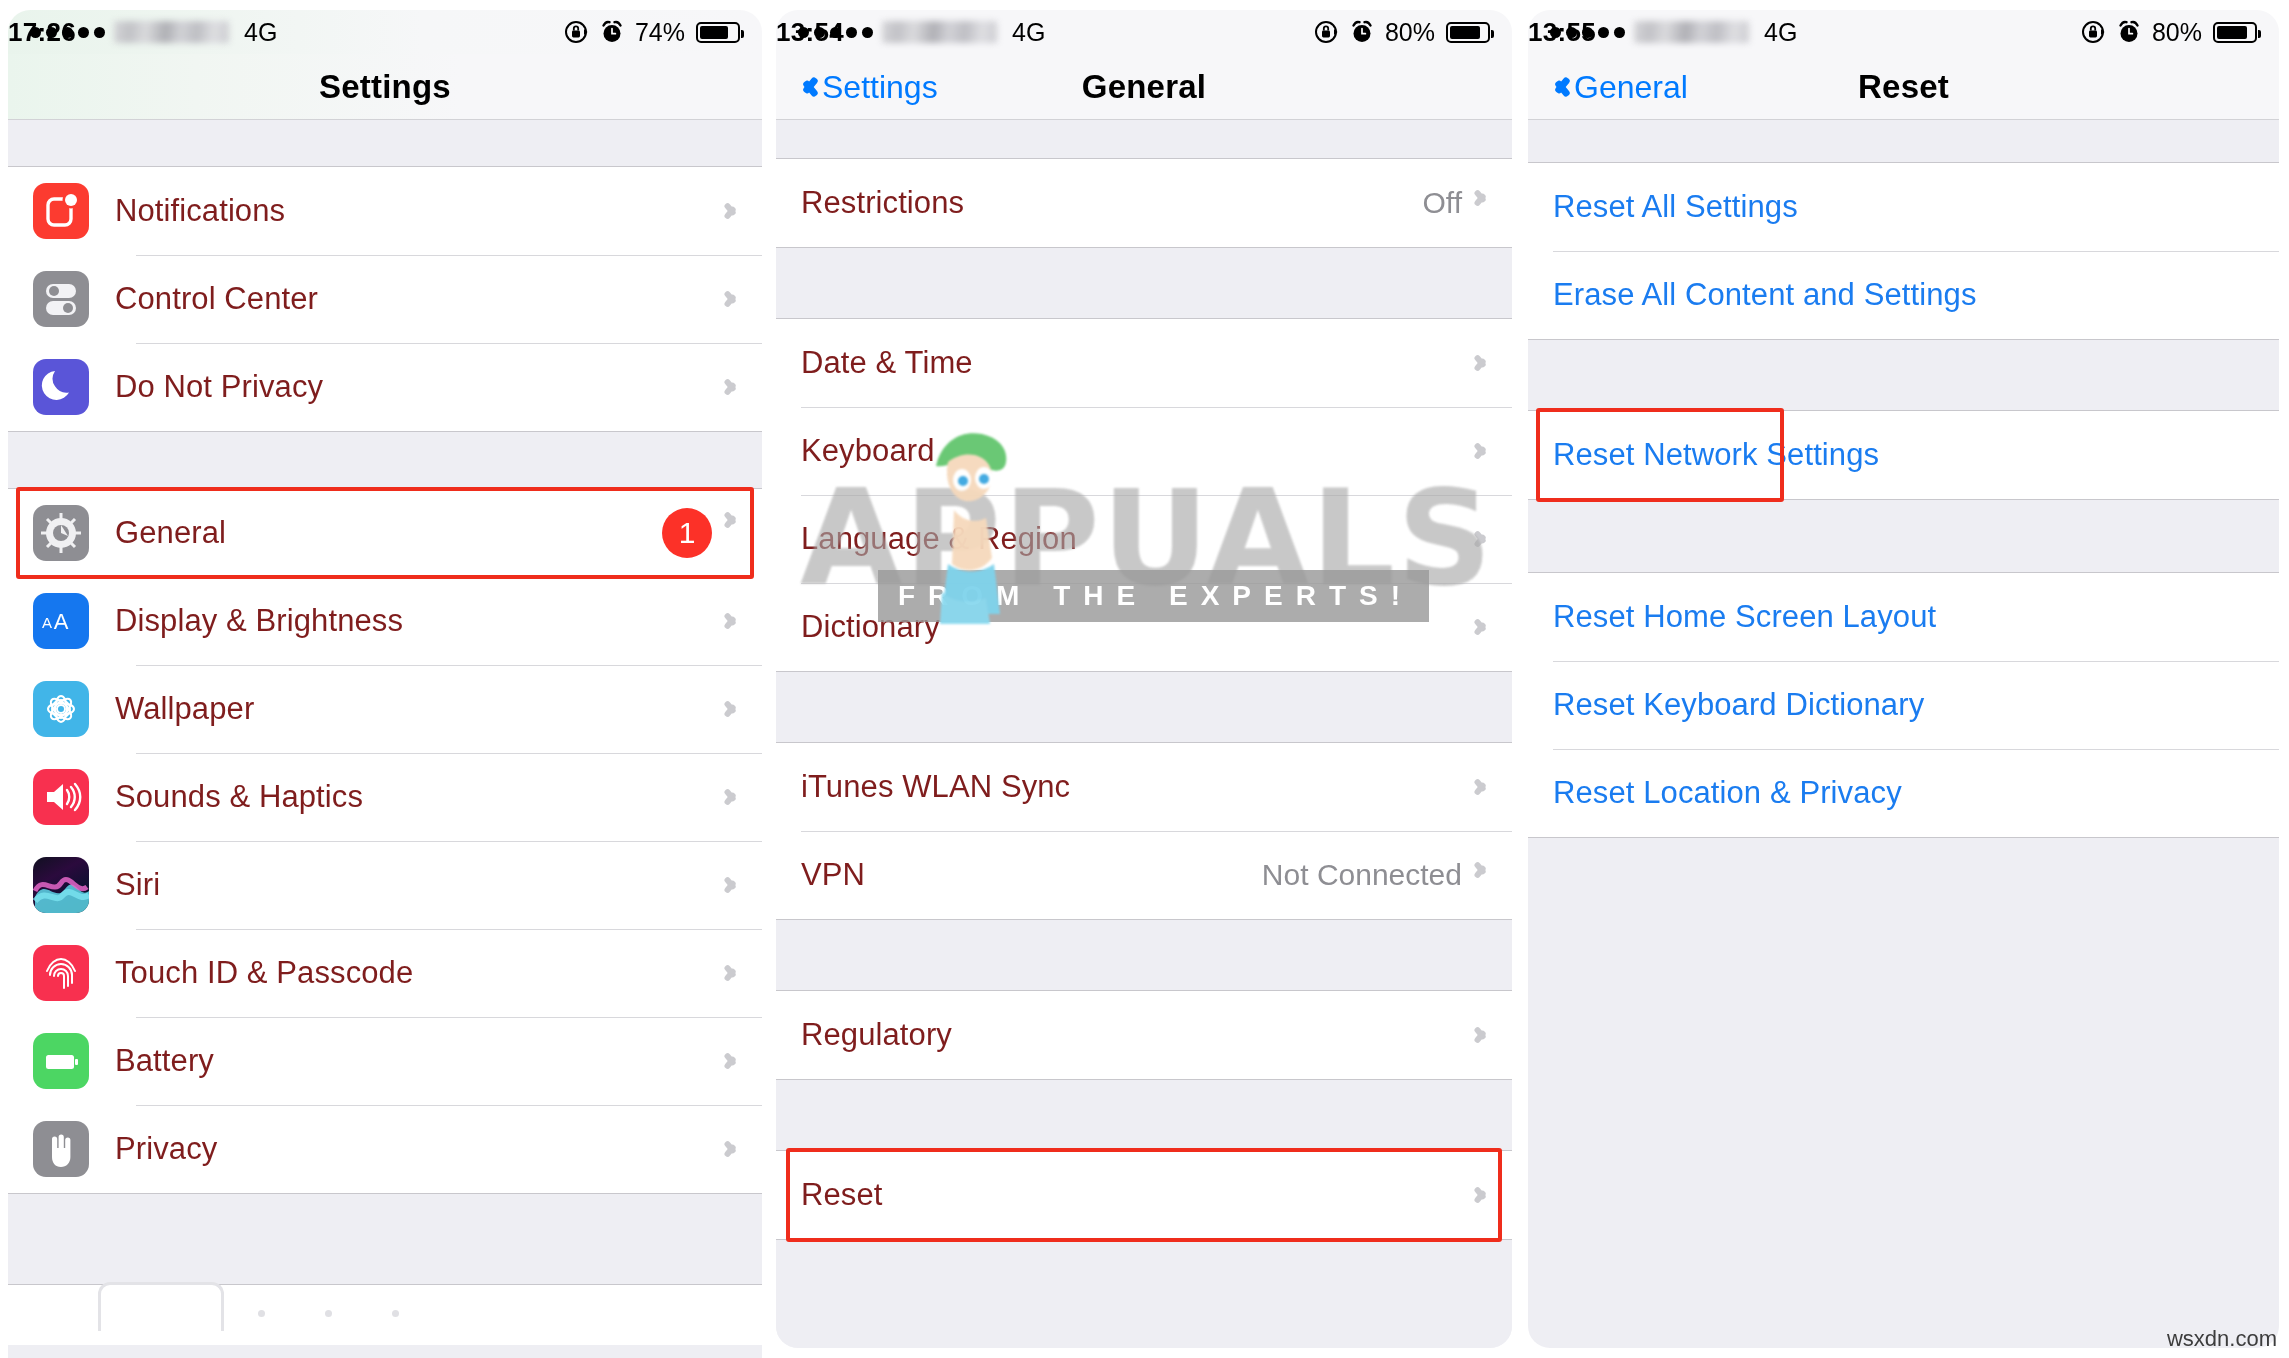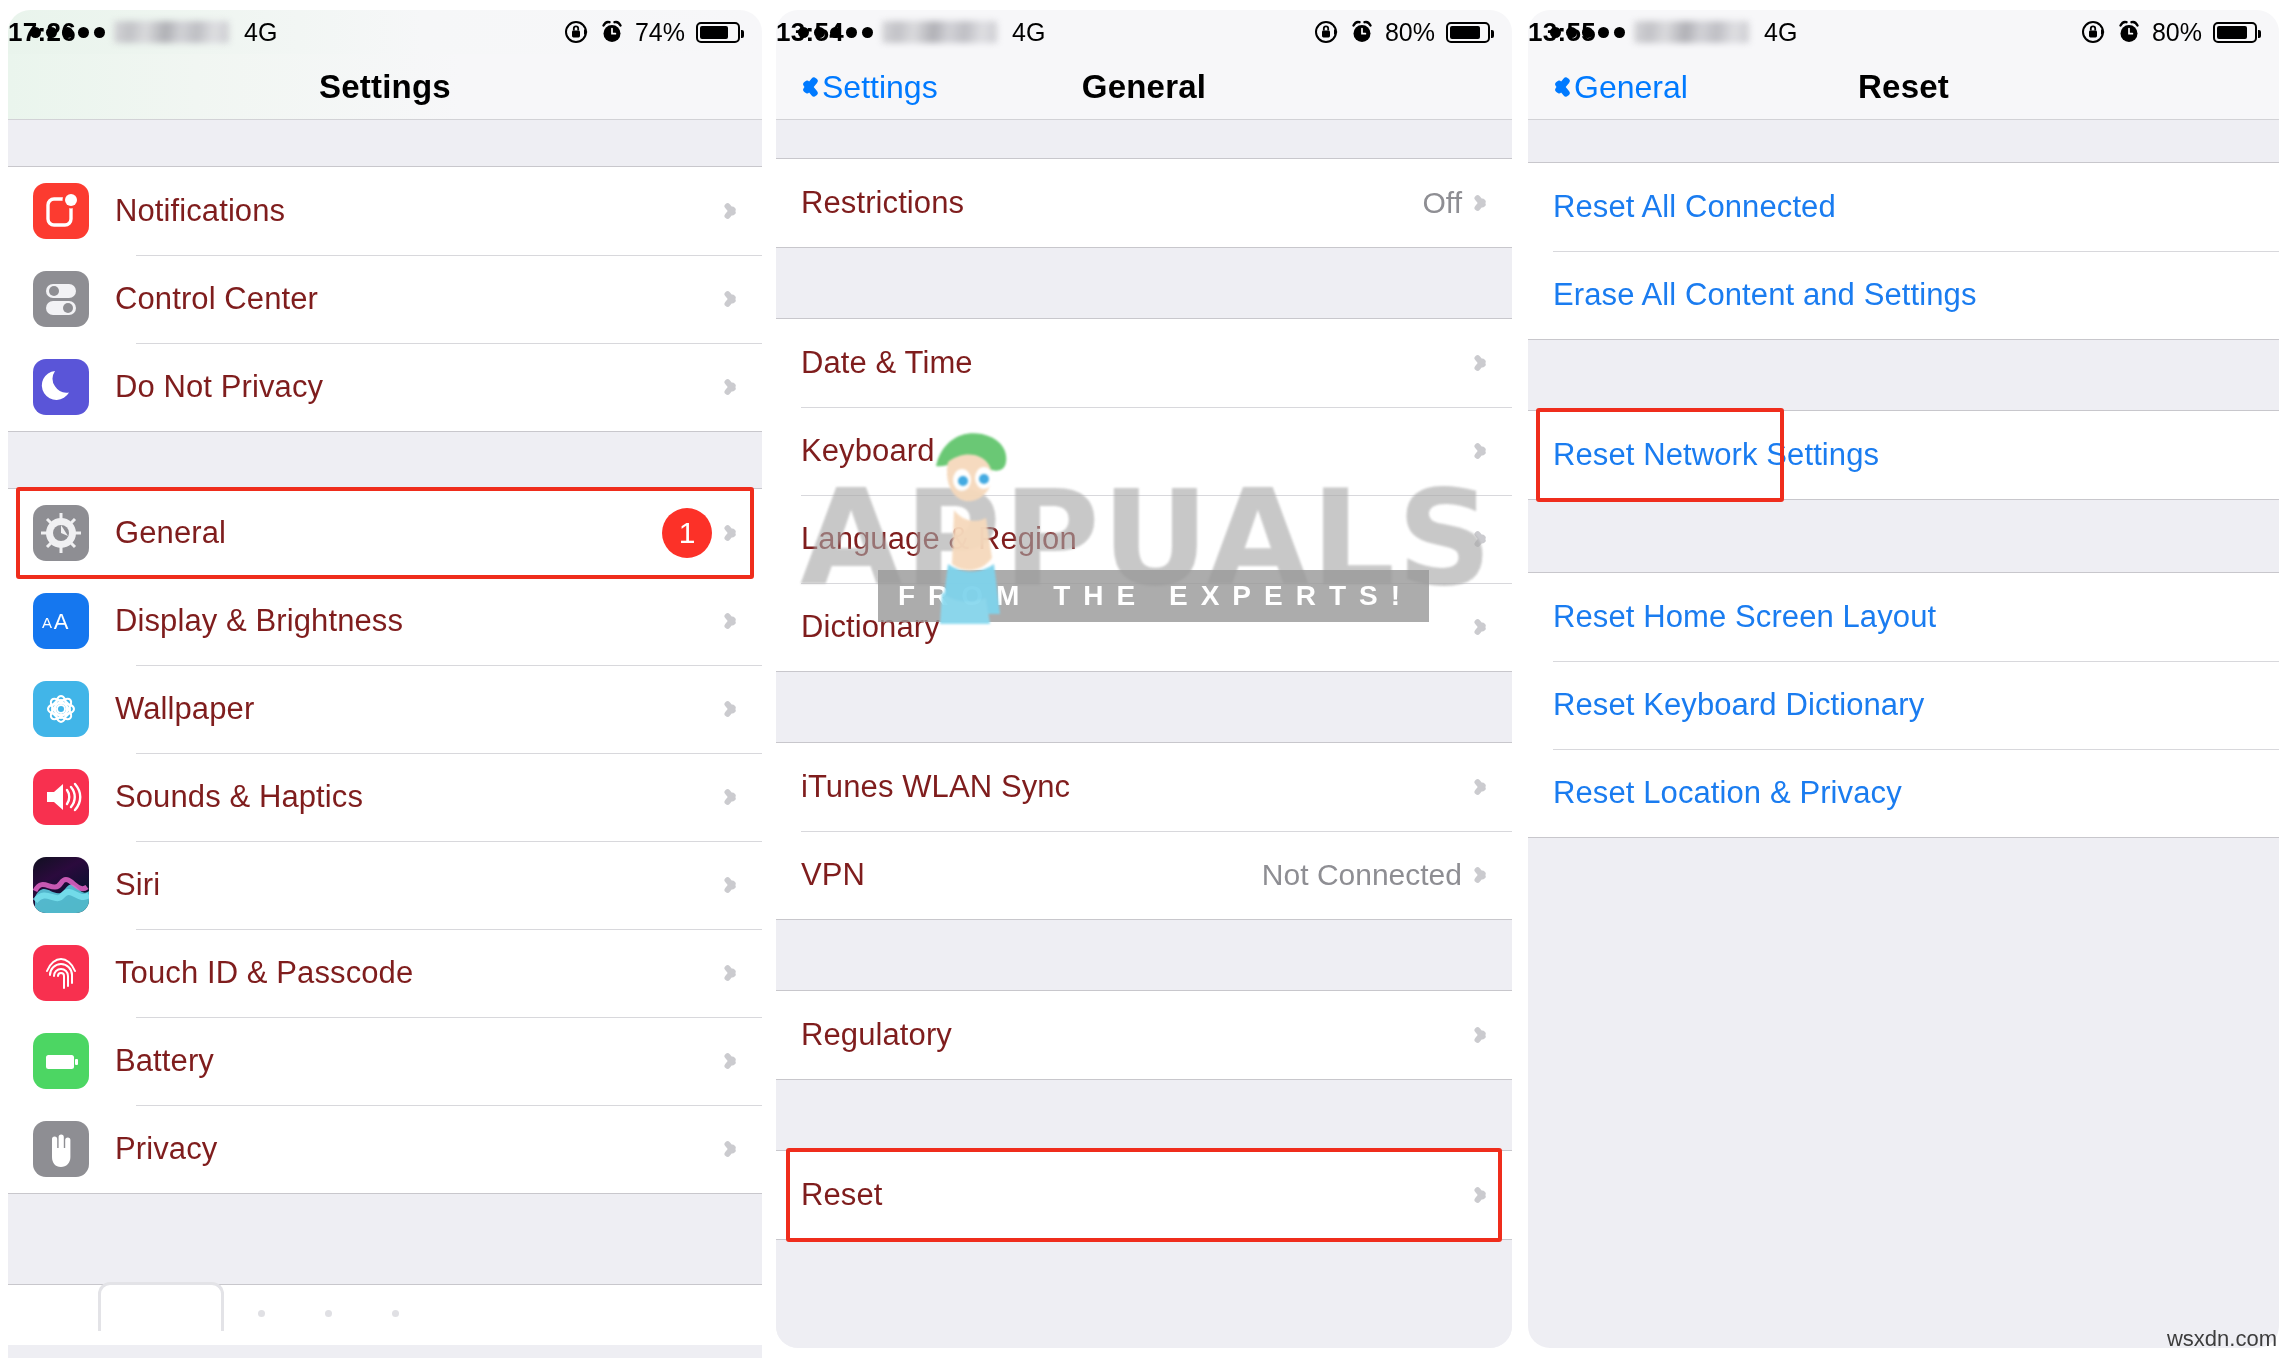--- a/index.html
+++ b/index.html
@@ -54,21 +54,21 @@
 
   
   .scroll{position:relative;background:#eeeef3;height:calc(100% - 110px);overflow:hidden;}
   .gap{background:#eeeef3;}
   .group{background:#fff;border-top:1px solid #c8c7cc;border-bottom:1px solid #c8c7cc;}
   .row{position:relative;display:flex;align-items:center;height:88px;padding:0 22px 0 25px;background:#fff;box-sizing:border-box;}
   .row + .row:before{content:"";position:absolute;left:25px;right:0;top:0;height:1px;background:#d8d8dc;}
   .row.with-icon + .row.with-icon:before{left:128px;}
   .row-label{font-size:31px;color:#7f1d1d;letter-spacing:.1px;white-space:nowrap;}
   .row-label.link{color:#1a7cf0;}
-  .row-right{margin-left:auto;display:flex;align-items:center;gap:15px;}
+  .row-right{margin-left:auto;display:flex;gap:15px;}
   .row-value{font-size:30px;color:#8e8e93;}
   .chev{width:13px;height:24px;position:relative;flex:0 0 auto;opacity:.72;}
   .chev:before,.chev:after{content:"";position:absolute;right:4px;width:5.5px;height:14px;background:#b8b8bd;border-radius:3px;}
   .chev:before{top:0;transform:rotate(-40deg);transform-origin:bottom right;}
   .chev:after{bottom:0;transform:rotate(40deg);transform-origin:top right;}
   .badge{
     min-width:50px;height:50px;border-radius:25px;background:#fc3128;color:#fff;
     display:flex;align-items:center;justify-content:center;font-size:30px;font-weight:400;padding:0 12px;box-sizing:border-box;
   }
 
@@ -519,21 +519,21 @@
         <span>General</span>
       </a>
       <div class="nav-title">Reset</div>
     </div>
 
     <div class="scroll">
       <div class="gap" style="height:42px"></div>
 
       <div class="group">
         <div class="row">
-          <span class="row-label link">Reset All Connected</span>
+          <span class="row-label link">Reset All Settings</span>
         </div>
         <div class="row">
           <span class="row-label link">Erase All Content and Settings</span>
         </div>
       </div>
 
       <div class="gap" style="height:70px"></div>
 
       <div class="group" style="position:relative">
         <div class="row">

